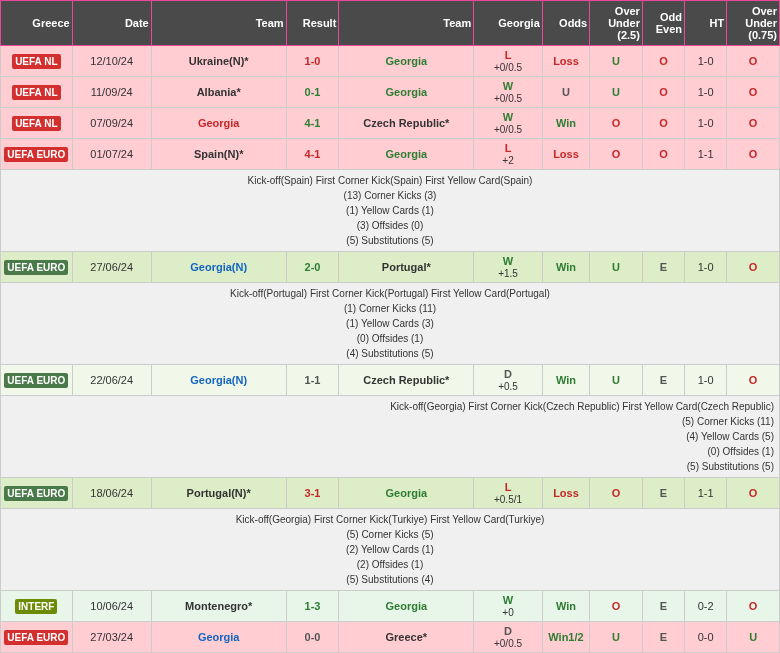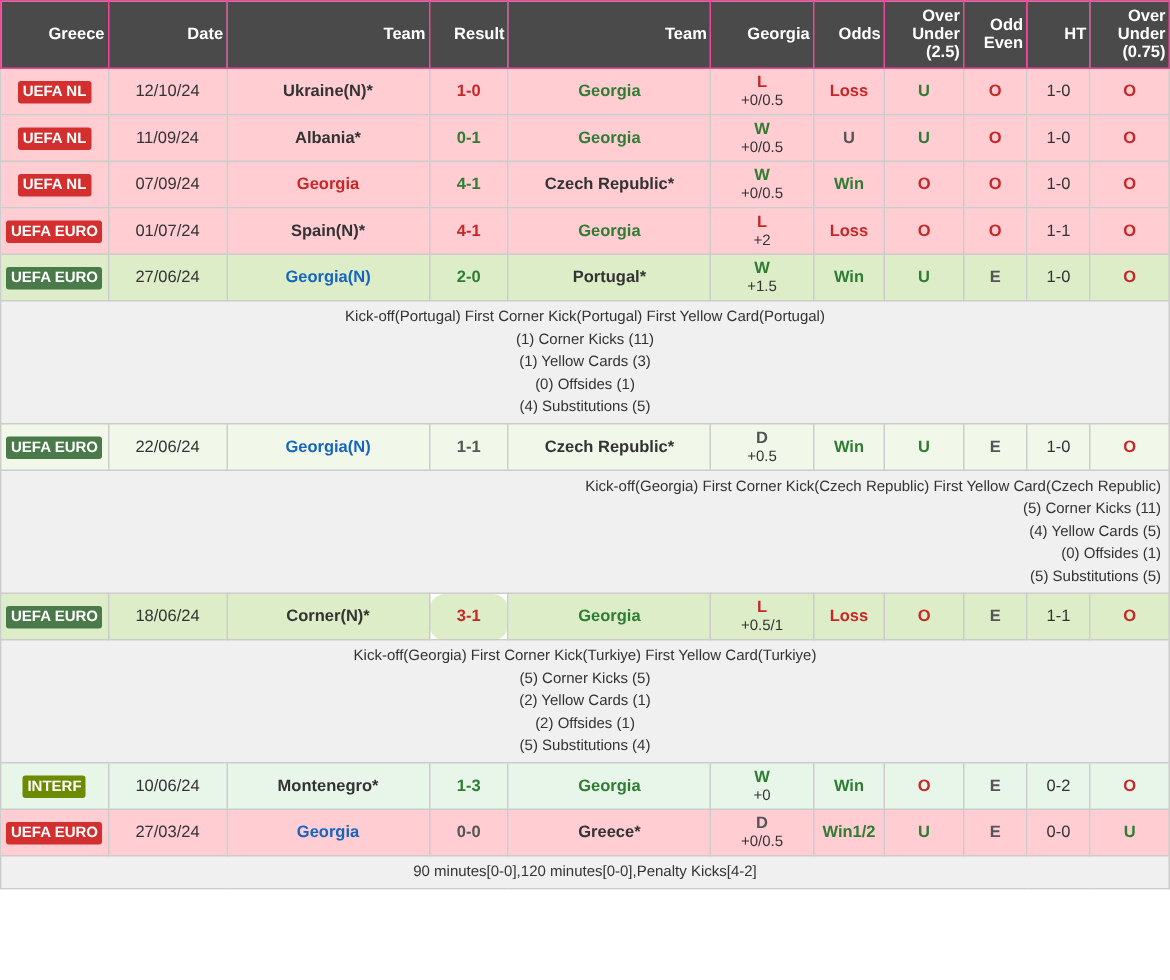--- a/index.html
+++ b/index.html
@@ -91,20 +91,27 @@
         <td style="color: rgb(51, 51, 51); font-weight: bold;">Spain(N)*</td>
         <td style="color: rgb(198, 40, 40); font-weight: bold;">4-1</td>
         <td style="color: rgb(46, 125, 50); font-weight: bold;">Georgia</td>
         <td><span style="color:#c62828;font-weight:bold">L</span><br><span style="color:#333;font-size:10px">+2</span></td>
         <td style="color: rgb(198, 40, 40); font-weight: bold;">Loss</td>
         <td style="color: rgb(198, 40, 40); font-weight: bold;">O</td>
         <td style="color: rgb(198, 40, 40); font-weight: bold;">O</td>
         <td style="color: rgb(51, 51, 51);">1-1</td>
         <td style="color: rgb(198, 40, 40); font-weight: bold;">O</td>
       </tr>
+      <tr style="background: rgb(240, 240, 240);">
+        <td colspan="11" style="text-align: center; font-size: 10px; padding: 3px 5px; color: rgb(51, 51, 51); white-space: pre-line; line-height: 1.5;">Kick-off(Spain)  First Corner Kick(Spain)  First Yellow Card(Spain)
+(13) Corner Kicks (3)
+(1) Yellow Cards (1)
+(3) Offsides (0)
+(5) Substitutions (5)</td>
+      </tr>
       <tr style="background: rgb(220, 237, 200);">
         <td><span style="background: rgb(74, 122, 74); color: rgb(255, 255, 255); font-weight: bold; padding: 2px 3px; border-radius: 2px; font-size: 10px;">UEFA EURO</span></td>
         <td style="color: rgb(51, 51, 51);">27/06/24</td>
         <td style="color: rgb(21, 101, 192); font-weight: bold;">Georgia(N)</td>
         <td style="color: rgb(46, 125, 50); font-weight: bold;">2-0</td>
         <td style="color: rgb(51, 51, 51); font-weight: bold;">Portugal*</td>
         <td><span style="color:#2e7d32;font-weight:bold">W</span><br><span style="color:#333;font-size:10px">+1.5</span></td>
         <td style="color: rgb(46, 125, 50); font-weight: bold;">Win</td>
         <td style="color: rgb(46, 125, 50); font-weight: bold;">U</td>
         <td style="color: rgb(85, 85, 85); font-weight: bold;">E</td>
@@ -134,22 +141,22 @@
       <tr style="background: rgb(240, 240, 240);">
         <td colspan="11" style="text-align: right; font-size: 10px; padding: 3px 5px; color: rgb(51, 51, 51); white-space: pre-line; line-height: 1.5;">Kick-off(Georgia)  First Corner Kick(Czech Republic)  First Yellow Card(Czech Republic)
 (5) Corner Kicks (11)
 (4) Yellow Cards (5)
 (0) Offsides (1)
 (5) Substitutions (5)</td>
       </tr>
       <tr style="background: rgb(220, 237, 200);">
         <td><span style="background: rgb(74, 122, 74); color: rgb(255, 255, 255); font-weight: bold; padding: 2px 3px; border-radius: 2px; font-size: 10px;">UEFA EURO</span></td>
         <td style="color: rgb(51, 51, 51);">18/06/24</td>
-        <td style="color: rgb(51, 51, 51); font-weight: bold;">Corner(N)*</td>
-        <td style="color: rgb(198, 40, 40); font-weight: bold; border-radius: 11px;">3-1</td>
+        <td style="color: rgb(51, 51, 51); font-weight: bold;">Portugal(N)*</td>
+        <td style="color: rgb(198, 40, 40); font-weight: bold;">3-1</td>
         <td style="color: rgb(46, 125, 50); font-weight: bold;">Georgia</td>
         <td><span style="color:#c62828;font-weight:bold">L</span><br><span style="color:#333;font-size:10px">+0.5/1</span></td>
         <td style="color: rgb(198, 40, 40); font-weight: bold;">Loss</td>
         <td style="color: rgb(198, 40, 40); font-weight: bold;">O</td>
         <td style="color: rgb(85, 85, 85); font-weight: bold;">E</td>
         <td style="color: rgb(51, 51, 51);">1-1</td>
         <td style="color: rgb(198, 40, 40); font-weight: bold;">O</td>
       </tr>
       <tr style="background: rgb(240, 240, 240);">
         <td colspan="11" style="text-align: center; font-size: 10px; padding: 3px 5px; color: rgb(51, 51, 51); white-space: pre-line; line-height: 1.5;">Kick-off(Georgia)  First Corner Kick(Turkiye)  First Yellow Card(Turkiye)

